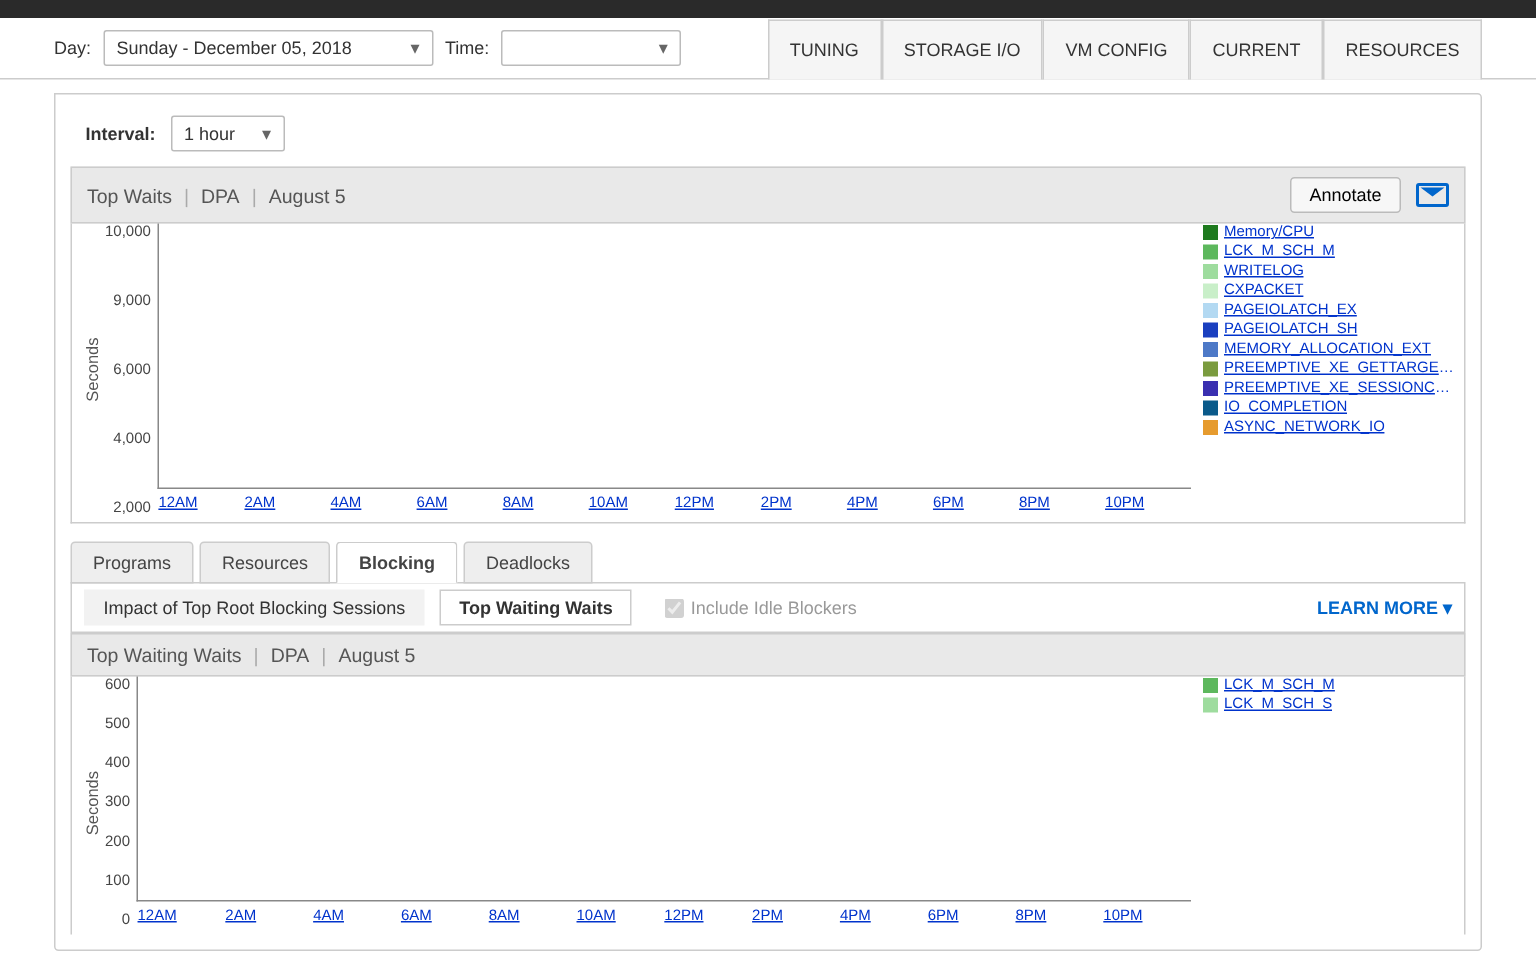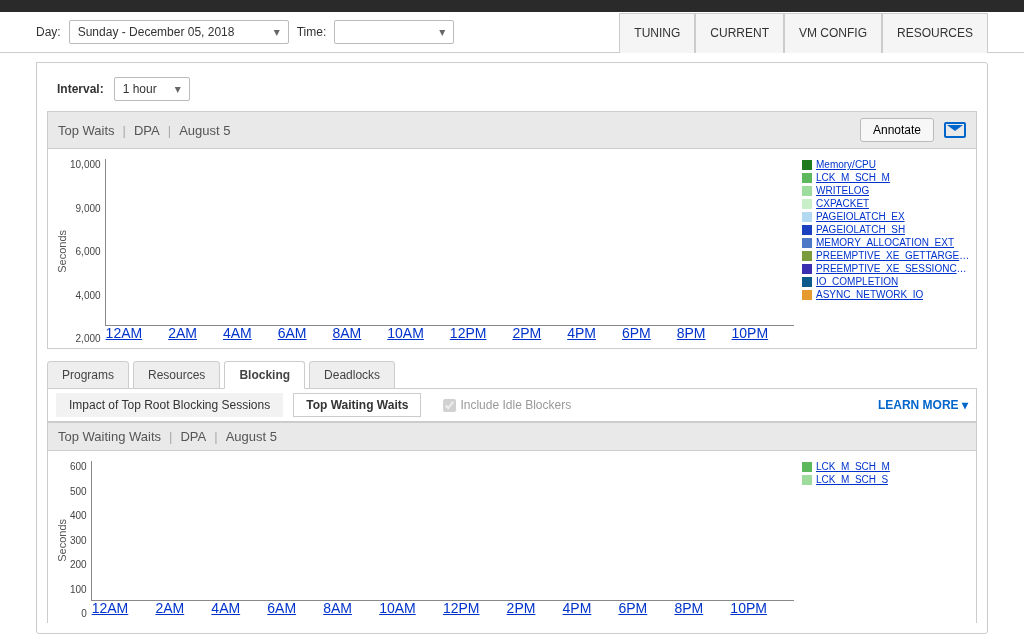--- a/index.html
+++ b/index.html
@@ -18,29 +18,29 @@
   .sub-tabs .stab.active { background: #fff; border-bottom: 1px solid #fff; font-weight: bold; position: relative; z-index: 2; }
   .panel { border: 1px solid #ccc; border-radius: 0 3px 3px 3px; padding: 10px; margin-top: -1px; background: #fff; }
   .interval-row { display: flex; align-items: center; gap: 10px; padding: 4px 10px 10px; }
   .interval-row label { font-weight: bold; }
   .chart-header { background: #e9e9e9; border: 1px solid #ccc; padding: 6px 10px; display: flex; align-items: center; font-size: 13px; color: #555; }
   .chart-header .sep { margin: 0 8px; color: #aaa; }
   .chart-header .right { margin-left: auto; display: flex; align-items: center; gap: 10px; }
   .btn { background: #f7f7f7; border: 1px solid #bbb; border-radius: 3px; padding: 4px 12px; font-size: 12px; cursor: pointer; }
   .mail-icon { width: 22px; height: 16px; border: 2px solid #0066cc; border-radius: 2px; position: relative; cursor: pointer; }
   .mail-icon::after { content: ""; position: absolute; left: 1px; top: 1px; width: 0; height: 0; border-left: 8px solid transparent; border-right: 8px solid transparent; border-top: 6px solid #0066cc; }
-  .chart-wrap { display: flex; border: 1px solid #ccc; border-top: none; padding: 10px 6px 4px 6px; }
+  .chart-wrap { display: flex; border: 1px solid #ccc; border-top: none; padding: 0 6px 4px 6px; }
   .chart-area { flex: 1; display: flex; }
   .ylabel { writing-mode: vertical-lr; transform: rotate(180deg); font-size: 11px; color: #555; align-self: center; padding: 0 2px; }
   .yaxis { display: flex; flex-direction: column; justify-content: space-between; align-items: flex-end; font-size: 10px; color: #444; padding-right: 4px; }
   .plot { flex: 1; border-left: 1px solid #888; border-bottom: 1px solid #888; position: relative; display: flex; align-items: flex-end; gap: 1.2%; padding: 0 1%; }
   .bar { flex: 1; display: flex; flex-direction: column; justify-content: flex-end; position: relative; }
   .seg { width: 100%; }
   .xaxis { position: absolute; left: 0; right: 0; bottom: -16px; display: flex; }
-  .xaxis .xt { font-size: 14px; color: #0033cc; text-decoration: underline; cursor: pointer; }
+  .xaxis .xt { font-size: 10px; color: #0033cc; text-decoration: underline; cursor: pointer; }
   .legend { width: 176px; padding-left: 8px; display: flex; flex-direction: column; gap: 2px; font-size: 10px; overflow: hidden; }
   .legend .li { display: flex; align-items: center; gap: 4px; white-space: nowrap; }
   .legend .sw { width: 10px; height: 10px; flex-shrink: 0; }
   .legend .lbl { color: #0033cc; text-decoration: underline; cursor: pointer; overflow: hidden; text-overflow: ellipsis; }
   .lower-tabs-row { display: flex; gap: 4px; margin-top: 12px; }
   .toggle-row { border: 1px solid #ccc; padding: 4px 8px; margin-top: -1px; display: flex; align-items: center; gap: 10px; background: #fff; }
   .toggle-row .tgl { padding: 4px 12px; font-size: 12px; cursor: pointer; background: #f2f2f2; border: 1px solid transparent; }
   .toggle-row .tgl.active { font-weight: bold; background: #fff; border: 1px solid #ccc; }
   .toggle-row .chk { display: flex; align-items: flex-end; gap: 4px; color: #999; font-size: 12px; margin-left: 12px; }
   .toggle-row .chk input { accent-color: #999; }
@@ -57,22 +57,23 @@
     <span>Sunday - December 05, 2018</span>
     <span class="caret">▾</span>
   </div>
   <label>Time:</label>
   <div class="select" style="width:120px">
     <span></span>
     <span class="caret">▾</span>
   </div>
   <div class="main-tabs" id="main-tabs">
       <div class="mtab">TUNING</div>
+      <div class="mtab">STORAGE I/O</div>
+      <div class="mtab">VM CONFIG</div>
       <div class="mtab">CURRENT</div>
-      <div class="mtab">VM CONFIG</div>
       <div class="mtab">RESOURCES</div>
     </div>
 </div>
 
 <div class="content">
 
   <div class="panel">
     <div class="interval-row">
       <label>Interval:</label>
       <div class="select" style="width:76px">

